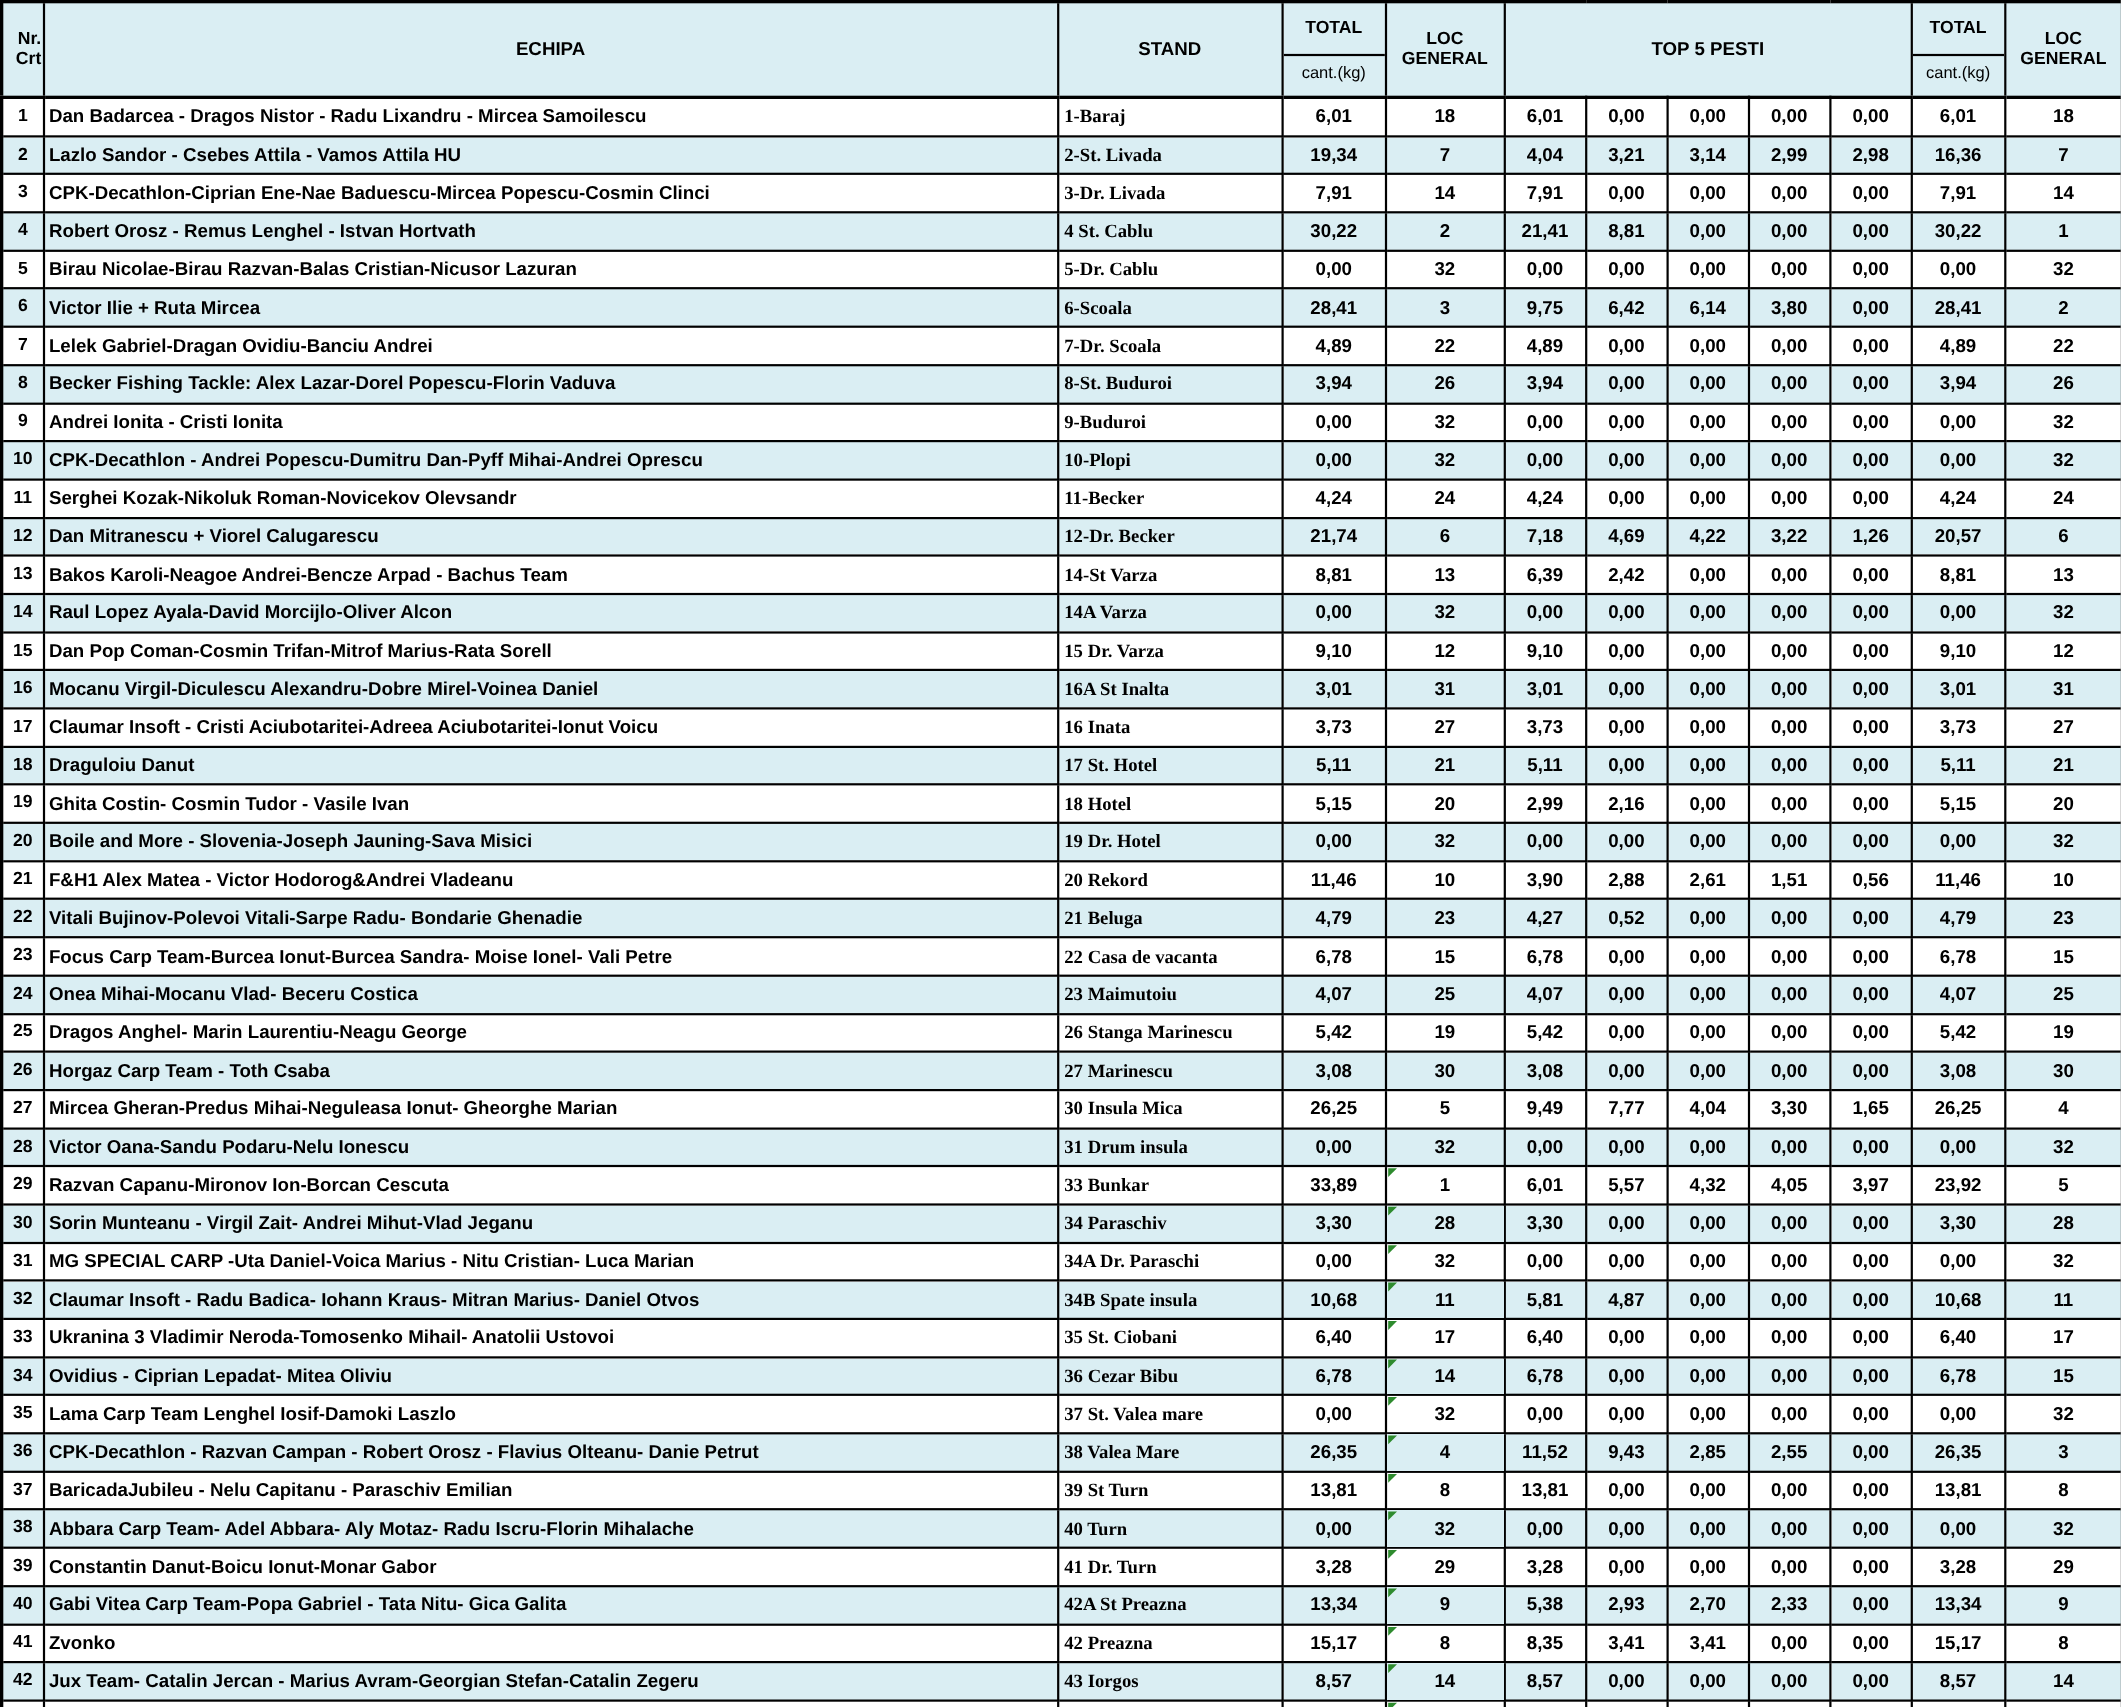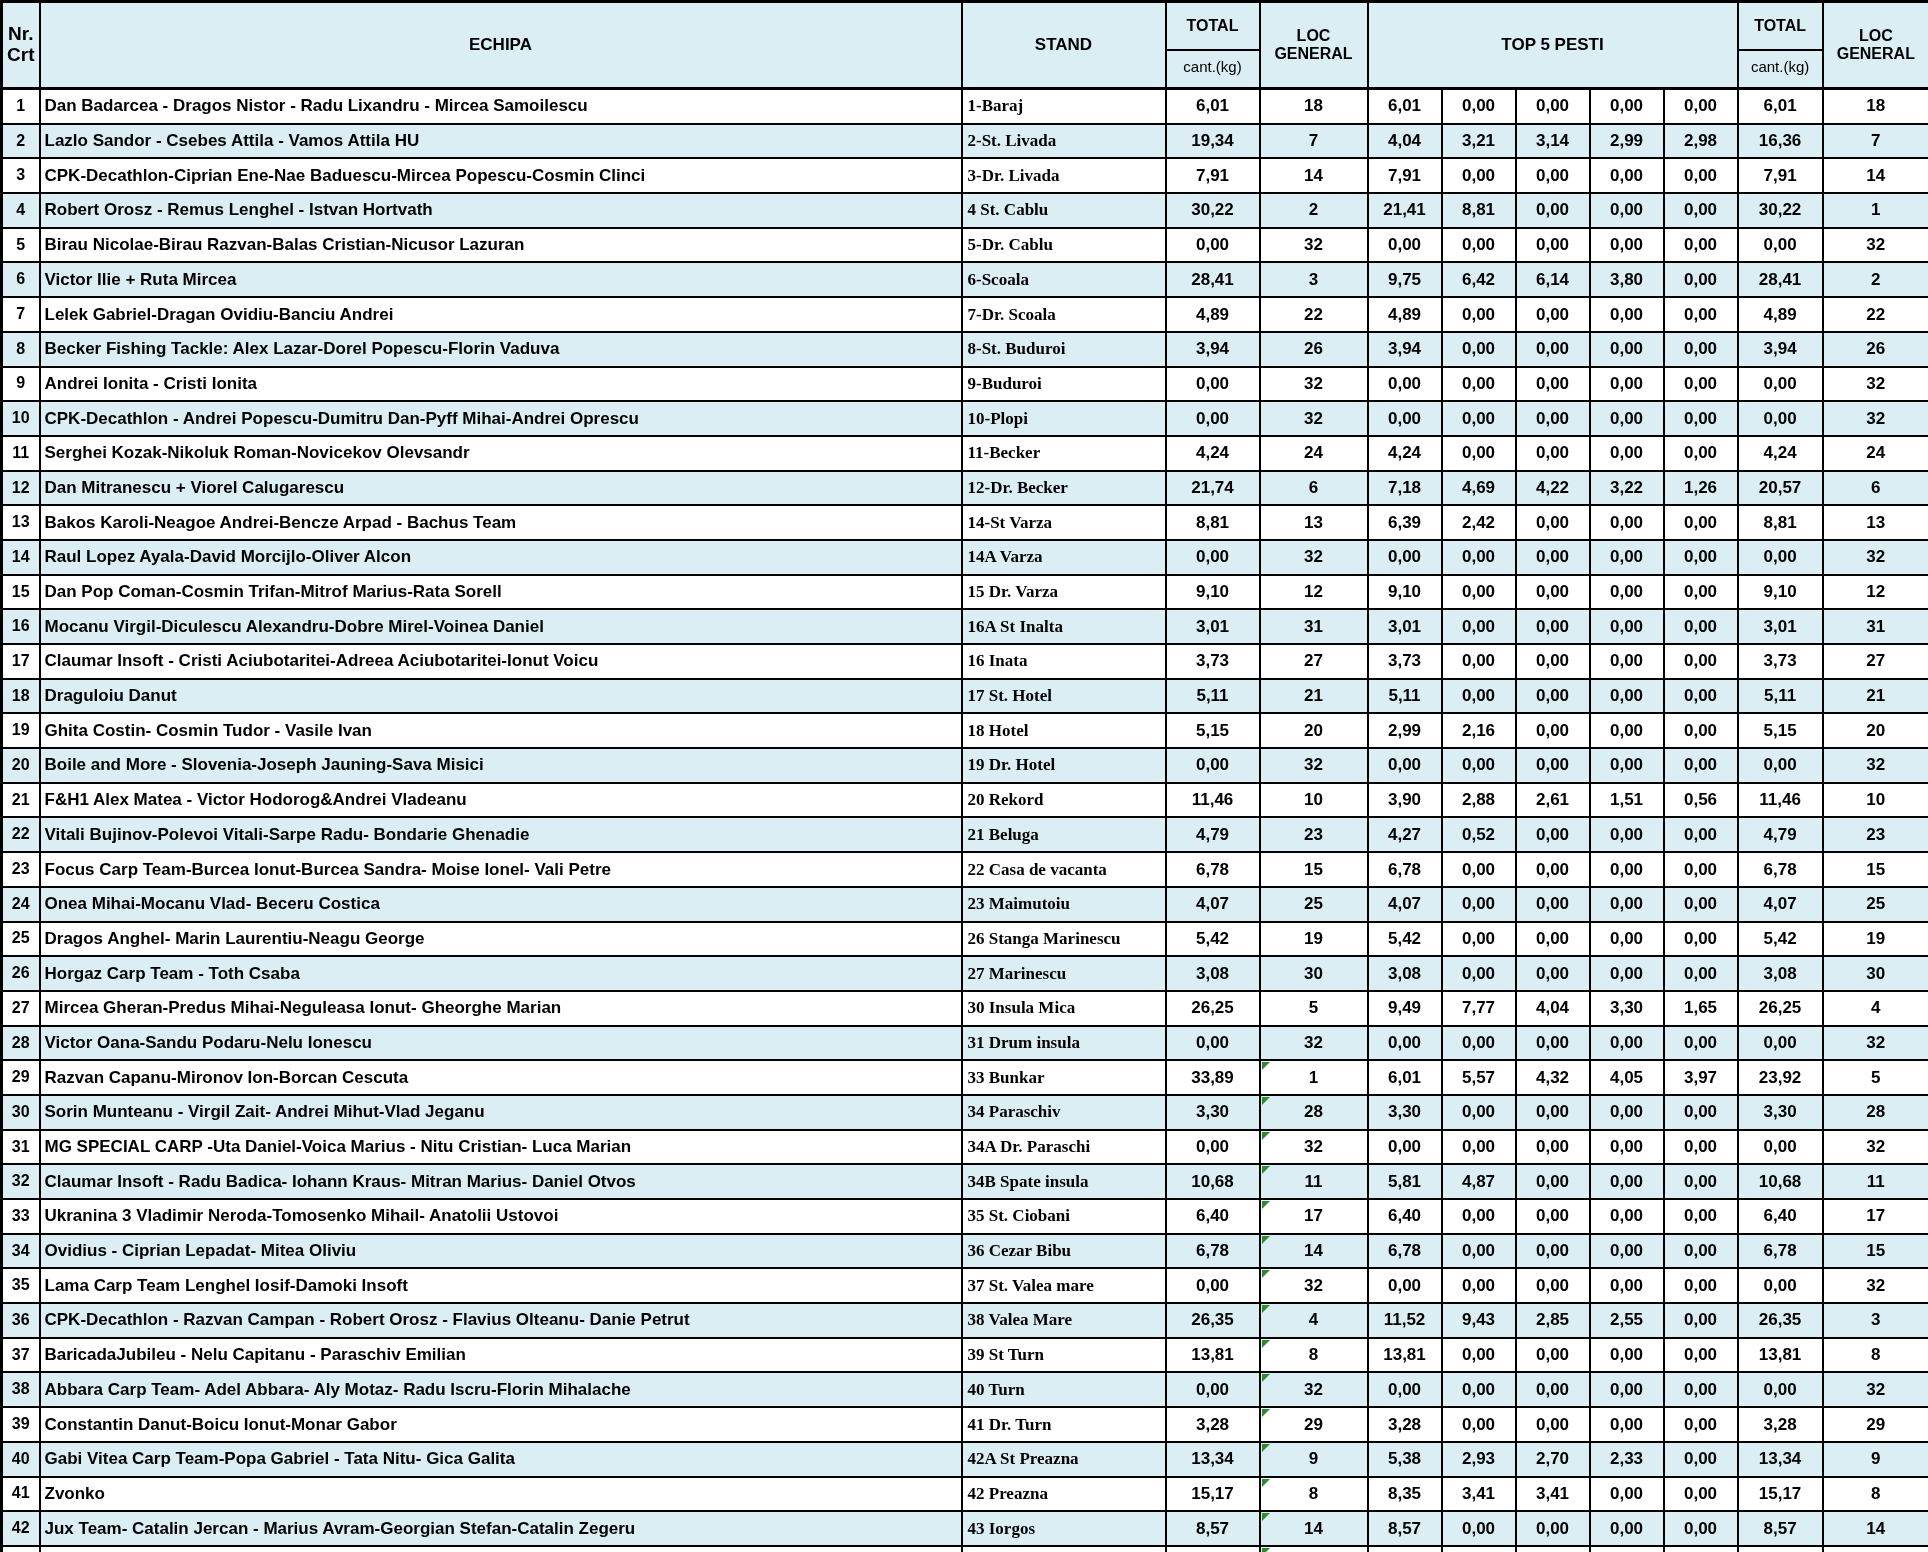--- a/index.html
+++ b/index.html
@@ -24,25 +24,26 @@
   }
   thead th{
     background:#daeef3;
     font-weight:bold;
     vertical-align:middle;
     text-align:center;
     height:84px;
     border-bottom:3px solid #000;
   }
   th.nrh{
-    font-size:19px;
+    font-size:16px;
     white-space:normal;
     word-break:break-all;
     padding:0 1px;
     line-height:1.1;
+    text-align:right;
   }
   th.echipah, th.standh{ font-size:17px; }
   th.top5h{ font-size:17px; }
   th.loch{ font-size:16px; white-space:normal; line-height:1.15; }
   th.totalh{ padding:0; vertical-align:top; }
   .tot-wrap{ display:flex; flex-direction:column; height:80px; }
   .tot-top{
     flex:1 1 auto; display:flex; align-items:center; justify-content:center;
     font-size:16px; font-weight:bold; border-bottom:2px solid #000;
   }
@@ -577,21 +578,21 @@
           <td class="num">6,78</td>
           <td class="num">0,00</td>
           <td class="num">0,00</td>
           <td class="num">0,00</td>
           <td class="num">0,00</td>
           <td class="num">6,78</td>
           <td class="num">15</td>
         </tr>
         <tr>
           <td class="nr">35</td>
-          <td class="echipa">Lama Carp Team Lenghel Iosif-Damoki Insoft</td>
+          <td class="echipa">Lama Carp Team Lenghel Iosif-Damoki Laszlo</td>
           <td class="stand">37 St. Valea mare</td>
           <td class="num">0,00</td>
           <td class="num marker">32</td>
           <td class="num">0,00</td>
           <td class="num">0,00</td>
           <td class="num">0,00</td>
           <td class="num">0,00</td>
           <td class="num">0,00</td>
           <td class="num">0,00</td>
           <td class="num">32</td>

